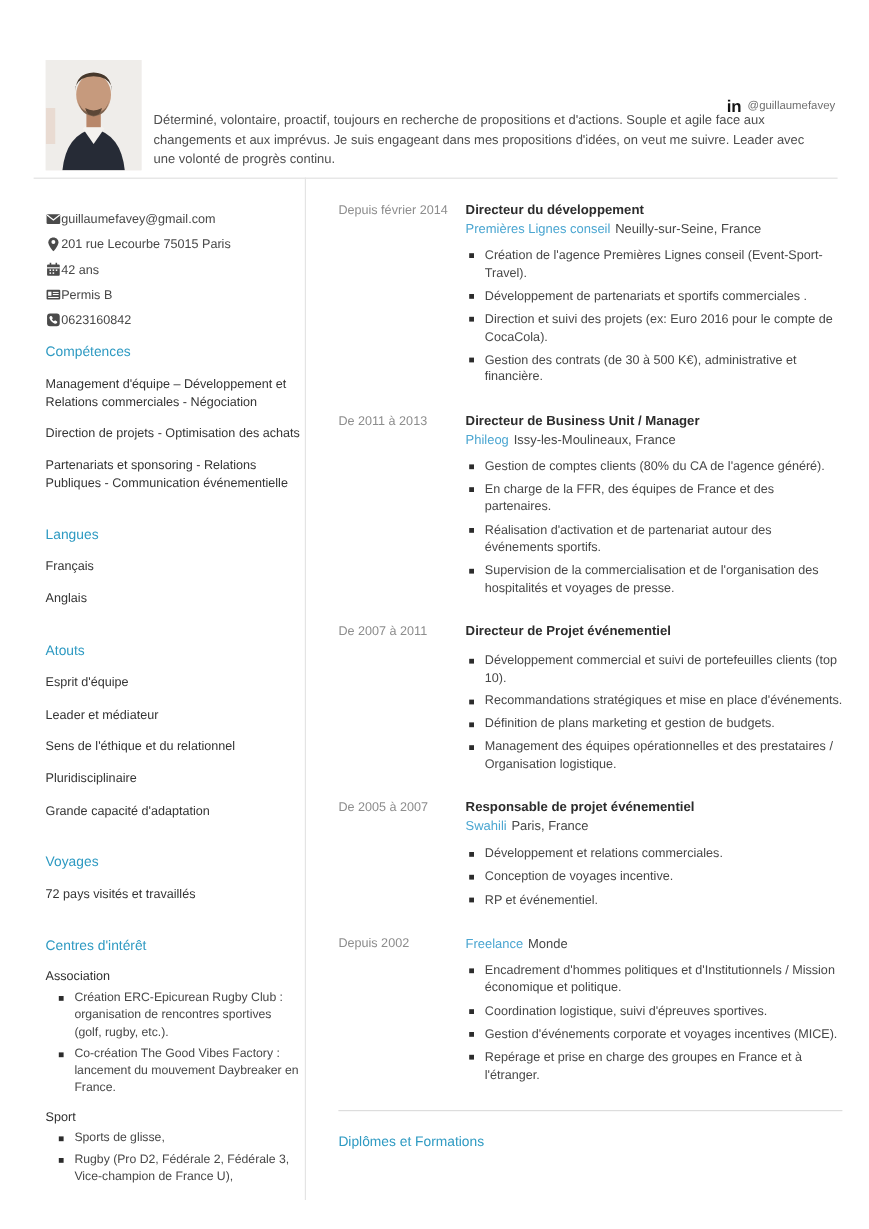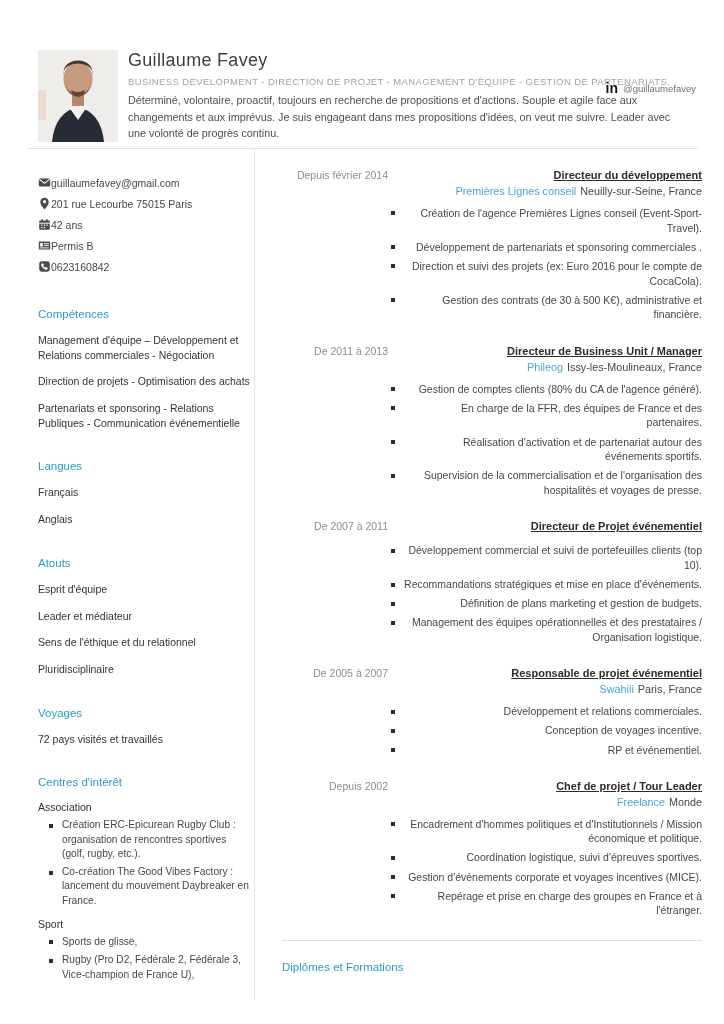--- a/index.html
+++ b/index.html
@@ -20,37 +20,37 @@
   .header-divider { position:absolute; left:28px; right:26px; top:148px; height:1px; background:#e2e2e2; }
   .vertical-divider { position:absolute; left:254px; top:148px; bottom:24px; width:1px; background:#e4e4e4; }
 
   .section-title { color:#2e9ac2; font-size:11.5px; }
 
   
   .left-col { position:absolute; left:38px; top:176px; width:212px; }
   .contact-row { display:flex; align-items:center; margin-bottom:8px; }
   .contact-row svg { flex:0 0 13px; }
   .contact-text { font-size:10.5px; color:#474747; }
-  .side-section { margin-top:35px; }
+  .side-section { margin-top:15px; }
   .side-section .section-title { margin-bottom:13px; }
   .skill-item { font-weight:normal; font-size:10.5px; color:#343434; line-height:1.4; margin-bottom:12px; }
   .side-gap { margin-top:30px; }
   .interest-group { margin-bottom:10px; }
   .interest-name { font-weight:normal; font-size:10.5px; color:#303030; margin-bottom:5px; }
   ul.sq { list-style:none; }
   ul.sq li { position:relative; padding-left:16px; font-size:10.2px; color:#474747; line-height:1.4; margin-bottom:4px; }
   ul.sq li::before { content:""; position:absolute; left:3px; top:5.5px; width:4px; height:4px; background:#2c2c2c; }
   .interest-group ul.sq { padding-left:8px; }
 
   
   .right-col { position:absolute; left:282px; top:168px; width:420px; }
-  .entry { display:flex; margin-bottom:17px;text-align:right; }
+  .entry { display:flex; margin-bottom:17px; }
   .entry-period { flex:0 0 106px; font-size:10.5px; color:#8d8d8d; padding-top:1px; }
   .entry-body { flex:1; }
-  .entry-role { font-weight:bold; font-size:11px; color:#2c2c2c; line-height:1.35;text-decoration:underline; }
+  .entry-role { font-weight:bold; font-size:11px; color:#2c2c2c; line-height:1.35; }
   .entry-org { font-size:10.8px; margin-top:2px; color:#474747; }
   .org-link { color:#4ba6d1; margin-right:4px;margin-top:48px; }
   .entry-body ul.sq { margin-top:9px; }
   .entry-body ul.sq li { font-size:10.5px; margin-bottom:4.5px; }
   .exp-title { margin-bottom:13px; }
   .edu-divider { height:1px; background:#dddddd; margin:8px 0 20px 0; }
   .edu-title { margin-bottom:14px; }
 </style>
 </head>
 <body>
@@ -64,24 +64,20 @@
       <path d="M14 92 Q17 62 40 57 Q63 62 66 92 Z" fill="#262b36"></path>
       <path d="M31 57 L40 70 L49 57 L45 54 L35 54 Z" fill="#f4f2ef"></path>
       <rect x="34" y="42" width="12" height="14" fill="#b8876a"></rect>
       <ellipse cx="40" cy="29" rx="14.5" ry="17.5" fill="#c69a7d"></ellipse>
       <path d="M25 26 Q25 11 40 10.5 Q55 11 55 26 L55 22 Q52 14 40 13.5 Q28 14 25 22 Z" fill="#46382c"></path>
       <path d="M27 33 Q29 46 40 47 Q51 46 53 33 Q51 44 40 44.5 Q29 44 27 33 Z" fill="#6e5948" opacity="0.85"></path>
       <path d="M33 40 Q40 44 47 40 Q46 46 40 46.5 Q34 46 33 40 Z" fill="#5b4636"></path>
     </svg>
   </div>
 
-  <div class="head-block">
-    <div class="name">Guillaume Favey</div>
-    <div class="tagline">BUSINESS DEVELOPMENT - DIRECTION DE PROJET - MANAGEMENT D'ÉQUIPE - GESTION DE PARTENARIATS.</div>
-  </div>
 
   <div class="summary">Déterminé, volontaire, proactif, toujours en recherche de propositions et d'actions. Souple et agile face aux changements et aux imprévus. Je suis engageant dans mes propositions d'idées, on veut me suivre. Leader avec une volonté de progrès continu.</div>
 
   <div class="linkedin">
     <span class="li-glyph">in</span>
     <span class="li-handle">@guillaumefavey</span>
   </div>
 
   <div class="header-divider"></div>
   <div class="vertical-divider"></div>
@@ -148,20 +144,21 @@
       <div class="skill-item">Français</div>
       <div class="skill-item">Anglais</div>
     </div>
 
     <div class="side-section side-gap">
       <div class="section-title">Atouts</div>
       <div class="skill-item">Esprit d'équipe</div>
       <div class="skill-item">Leader et médiateur</div>
       <div class="skill-item">Sens de l'éthique et du relationnel</div>
       <div class="skill-item">Pluridisciplinaire</div>
+      <div class="skill-item">Grande capacité d'adaptation</div>
     </div>
 
     <div class="side-section side-gap">
       <div class="section-title">Voyages</div>
       <div class="skill-item">72 pays visités et travaillés</div>
     </div>
 
     <div class="side-section side-gap">
       <div class="section-title">Centres d'intérêt</div>
       <div class="interest-group">
@@ -186,21 +183,21 @@
   <div class="right-col">
 
 
     <div class="entry">
       <div class="entry-period">Depuis février 2014</div>
       <div class="entry-body">
         <div class="entry-role">Directeur du développement</div>
         <div class="entry-org"><span class="org-link">Premières Lignes conseil</span><span>Neuilly-sur-Seine, France</span></div>
         <ul class="sq">
           <li>Création de l'agence Premières Lignes conseil (Event-Sport-Travel).</li>
-          <li>Développement de partenariats et sponsoring commerciales .</li>
+          <li>Développement de partenariats et sportifs commerciales .</li>
           <li>Direction et suivi des projets (ex: Euro 2016 pour le compte de CocaCola).</li>
           <li>Gestion des contrats (de 30 à 500 K€), administrative et financière.</li>
         </ul>
       </div>
     </div>
 
     <div class="entry">
       <div class="entry-period">De 2011 à 2013</div>
       <div class="entry-body">
         <div class="entry-role">Directeur de Business Unit / Manager</div>
@@ -236,21 +233,20 @@
           <li>Développement et relations commerciales.</li>
           <li>Conception de voyages incentive.</li>
           <li>RP et événementiel.</li>
         </ul>
       </div>
     </div>
 
     <div class="entry">
       <div class="entry-period">Depuis 2002</div>
       <div class="entry-body">
-        <div class="entry-role">Chef de projet / Tour Leader</div>
         <div class="entry-org"><span class="org-link">Freelance</span><span>Monde</span></div>
         <ul class="sq">
           <li>Encadrement d'hommes politiques et d'Institutionnels / Mission économique et politique.</li>
           <li>Coordination logistique, suivi d'épreuves sportives.</li>
           <li>Gestion d'événements corporate et voyages incentives  (MICE).</li>
           <li>Repérage et prise en charge des groupes en France et à l'étranger.</li>
         </ul>
       </div>
     </div>
 

